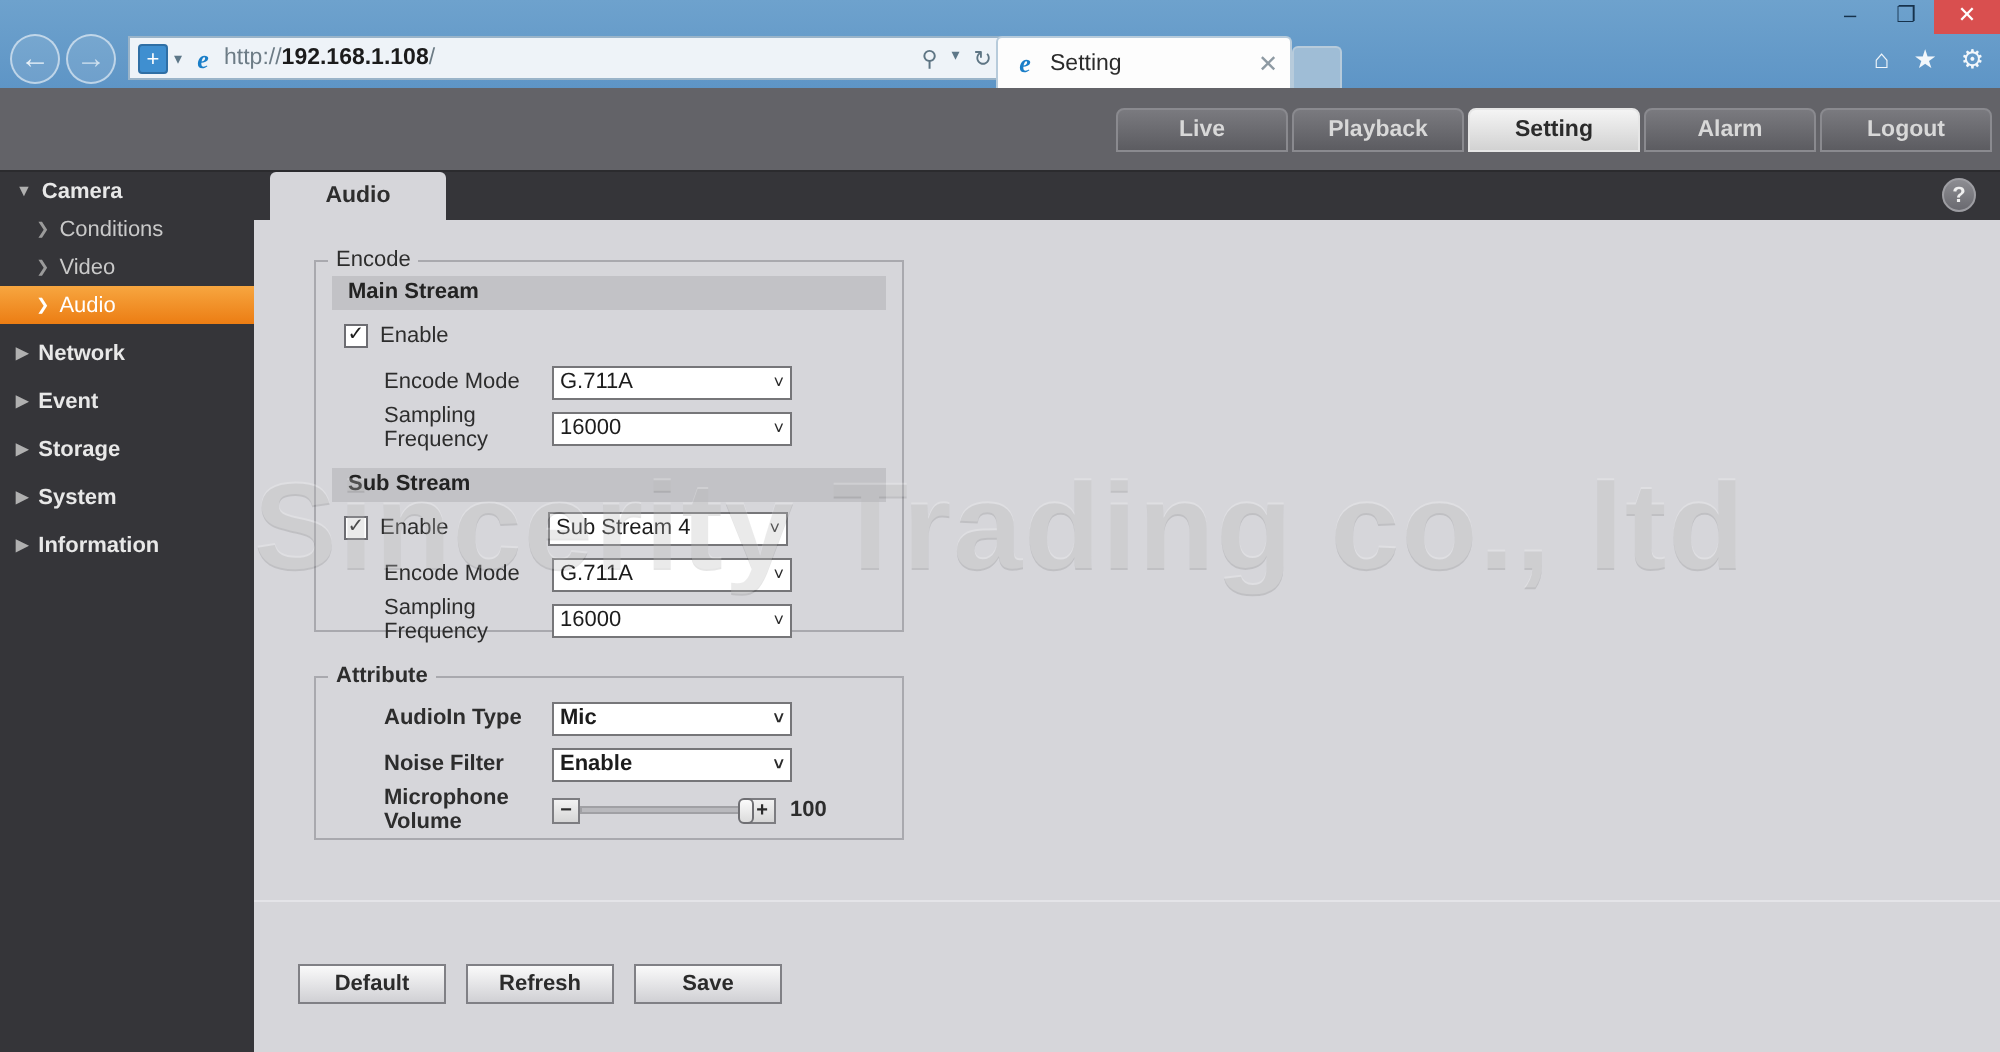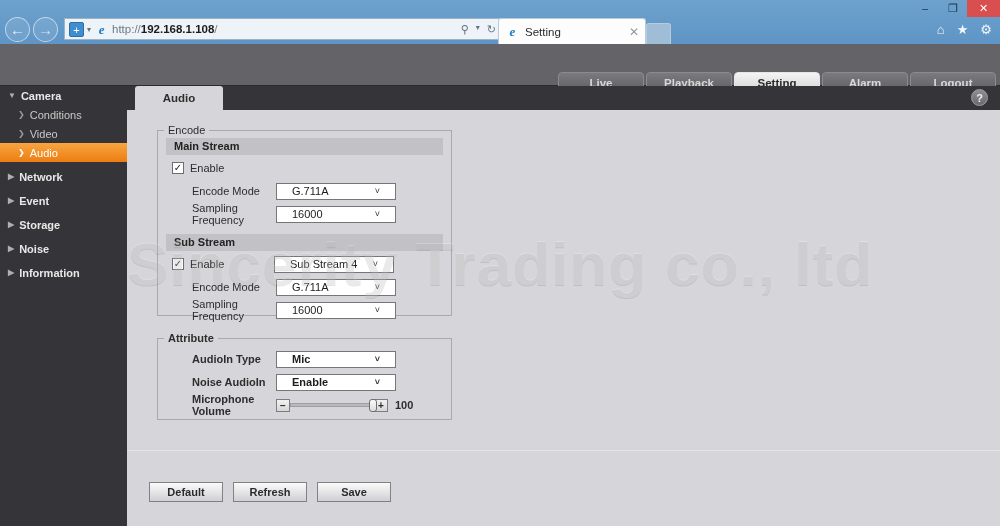--- a/index.html
+++ b/index.html
@@ -76,21 +76,21 @@
   }
   #brand-logo {
     position: absolute; left: 16px; top: 10px; font-size: 16px; letter-spacing: 1px;
     color: rgba(255,255,255,0.14); font-weight: bold;
   }
   #main-tabs { position: absolute; right: 4px; top: 10px; display: flex; gap: 2px; }
   .main-tab {
     width: 86px; height: 22px; line-height: 21px; text-align: center;
     font-size: 11.5px; font-weight: bold; color: #d8d8d8;
     background: linear-gradient(#7a7a7f, #5c5c61);
-    border: 1px solid #8a8a8f; border-radius: 4px 4px 0 0; margin-top: 18px;
+    border: 1px solid #8a8a8f; border-radius: 4px 4px 0 0;
   }
   .main-tab.active {
     color: #2b2b2b; background: linear-gradient(#f4f4f4, #d2d2d2); border-color: #e6e6e6;
   }
 
   
   #sidebar {
     position: absolute; left: 0; top: 86px; width: 127px; height: 440px;
     background: #353539;
   }
@@ -141,21 +141,21 @@
   .chk-row { padding-left: 14px; }
   .chk {
     width: 12px; height: 12px; background: #fff; border: 1px solid #6d6d72;
     display: inline-flex; align-items: center; justify-content: center;
     font-size: 10px; color: #1c1c1c; line-height: 1; margin-right: 6px;
   }
   .chk-label { font-size: 11px; color: #2d2d2d; }
 
   .sel {
     width: 120px; height: 17px; background: #fff; border: 1px solid #767679;
-    display: flex; align-items: center; padding: 0 15px;
+    display: flex; align-items: center; padding: 0 3px;
     font-size: 11px; color: #1c1c1c;
   }
   .sel .val { flex: 1; white-space: nowrap; overflow: hidden; }
   .sel .cv { font-size: 9px; color: #2a2a2a; }
 
   
   .slider-wrap { display: flex; align-items: center; gap: 0; }
   .sbtn {
     width: 14px; height: 13px; background: linear-gradient(#f2f2f2,#d6d6d6);
     border: 1px solid #7d7d81; font-size: 10px; line-height: 11px; text-align: center; color: #2b2b2b;
@@ -268,21 +268,21 @@
       <span>Event</span>
     </div>
     <div class="sp2"></div>
     <div class="side-item group">
       <span class="arrow-d">▶</span>
       <span>Storage</span>
     </div>
     <div class="sp2"></div>
     <div class="side-item group">
       <span class="arrow-d">▶</span>
-      <span>Noise</span>
+      <span>System</span>
     </div>
     <div class="sp2"></div>
     <div class="side-item group">
       <span class="arrow-d">▶</span>
       <span>Information</span>
     </div>
   </div>
 
 <div id="content">
   <div id="content-head">
@@ -351,21 +351,21 @@
 
       <div class="row" style="margin-top:5px">
         <span class="lbl">AudioIn Type</span>
         <div class="sel">
           <span class="val">Mic</span>
           <span class="cv">˅</span>
         </div>
       </div>
 
       <div class="row">
-        <span class="lbl">Noise AudioIn</span>
+        <span class="lbl">Noise Filter</span>
         <div class="sel">
           <span class="val">Enable</span>
           <span class="cv">˅</span>
         </div>
       </div>
 
       <div class="row">
         <span class="lbl">Microphone Volume</span>
         <div class="slider-wrap">
           <span class="sbtn">−</span>

